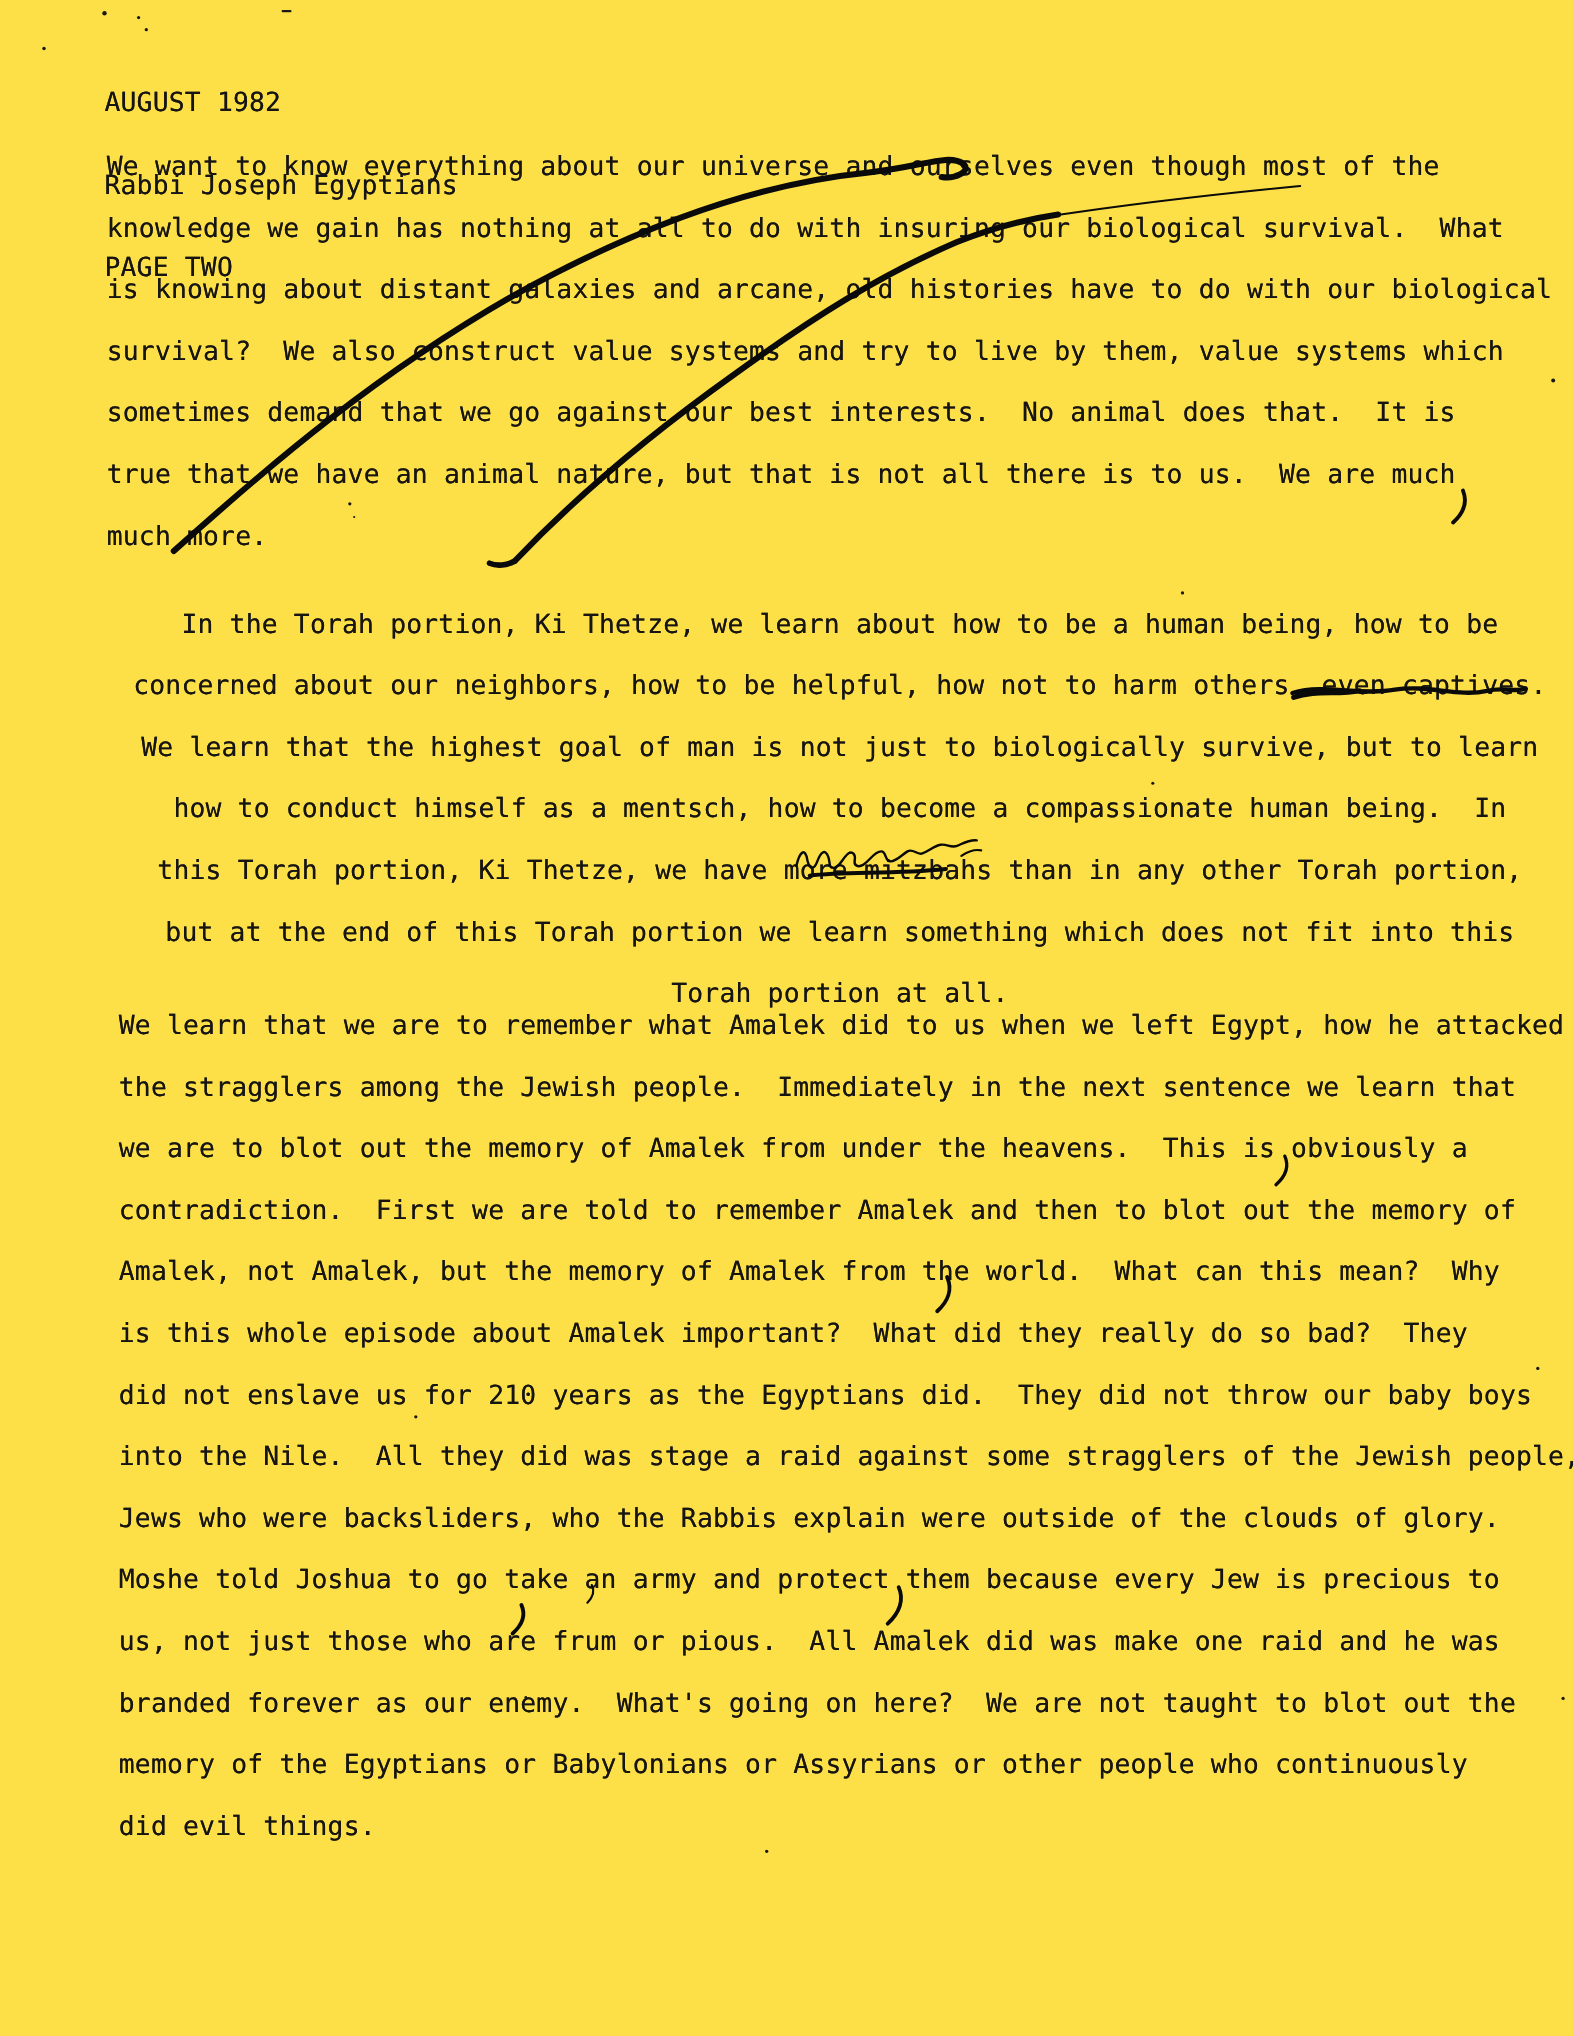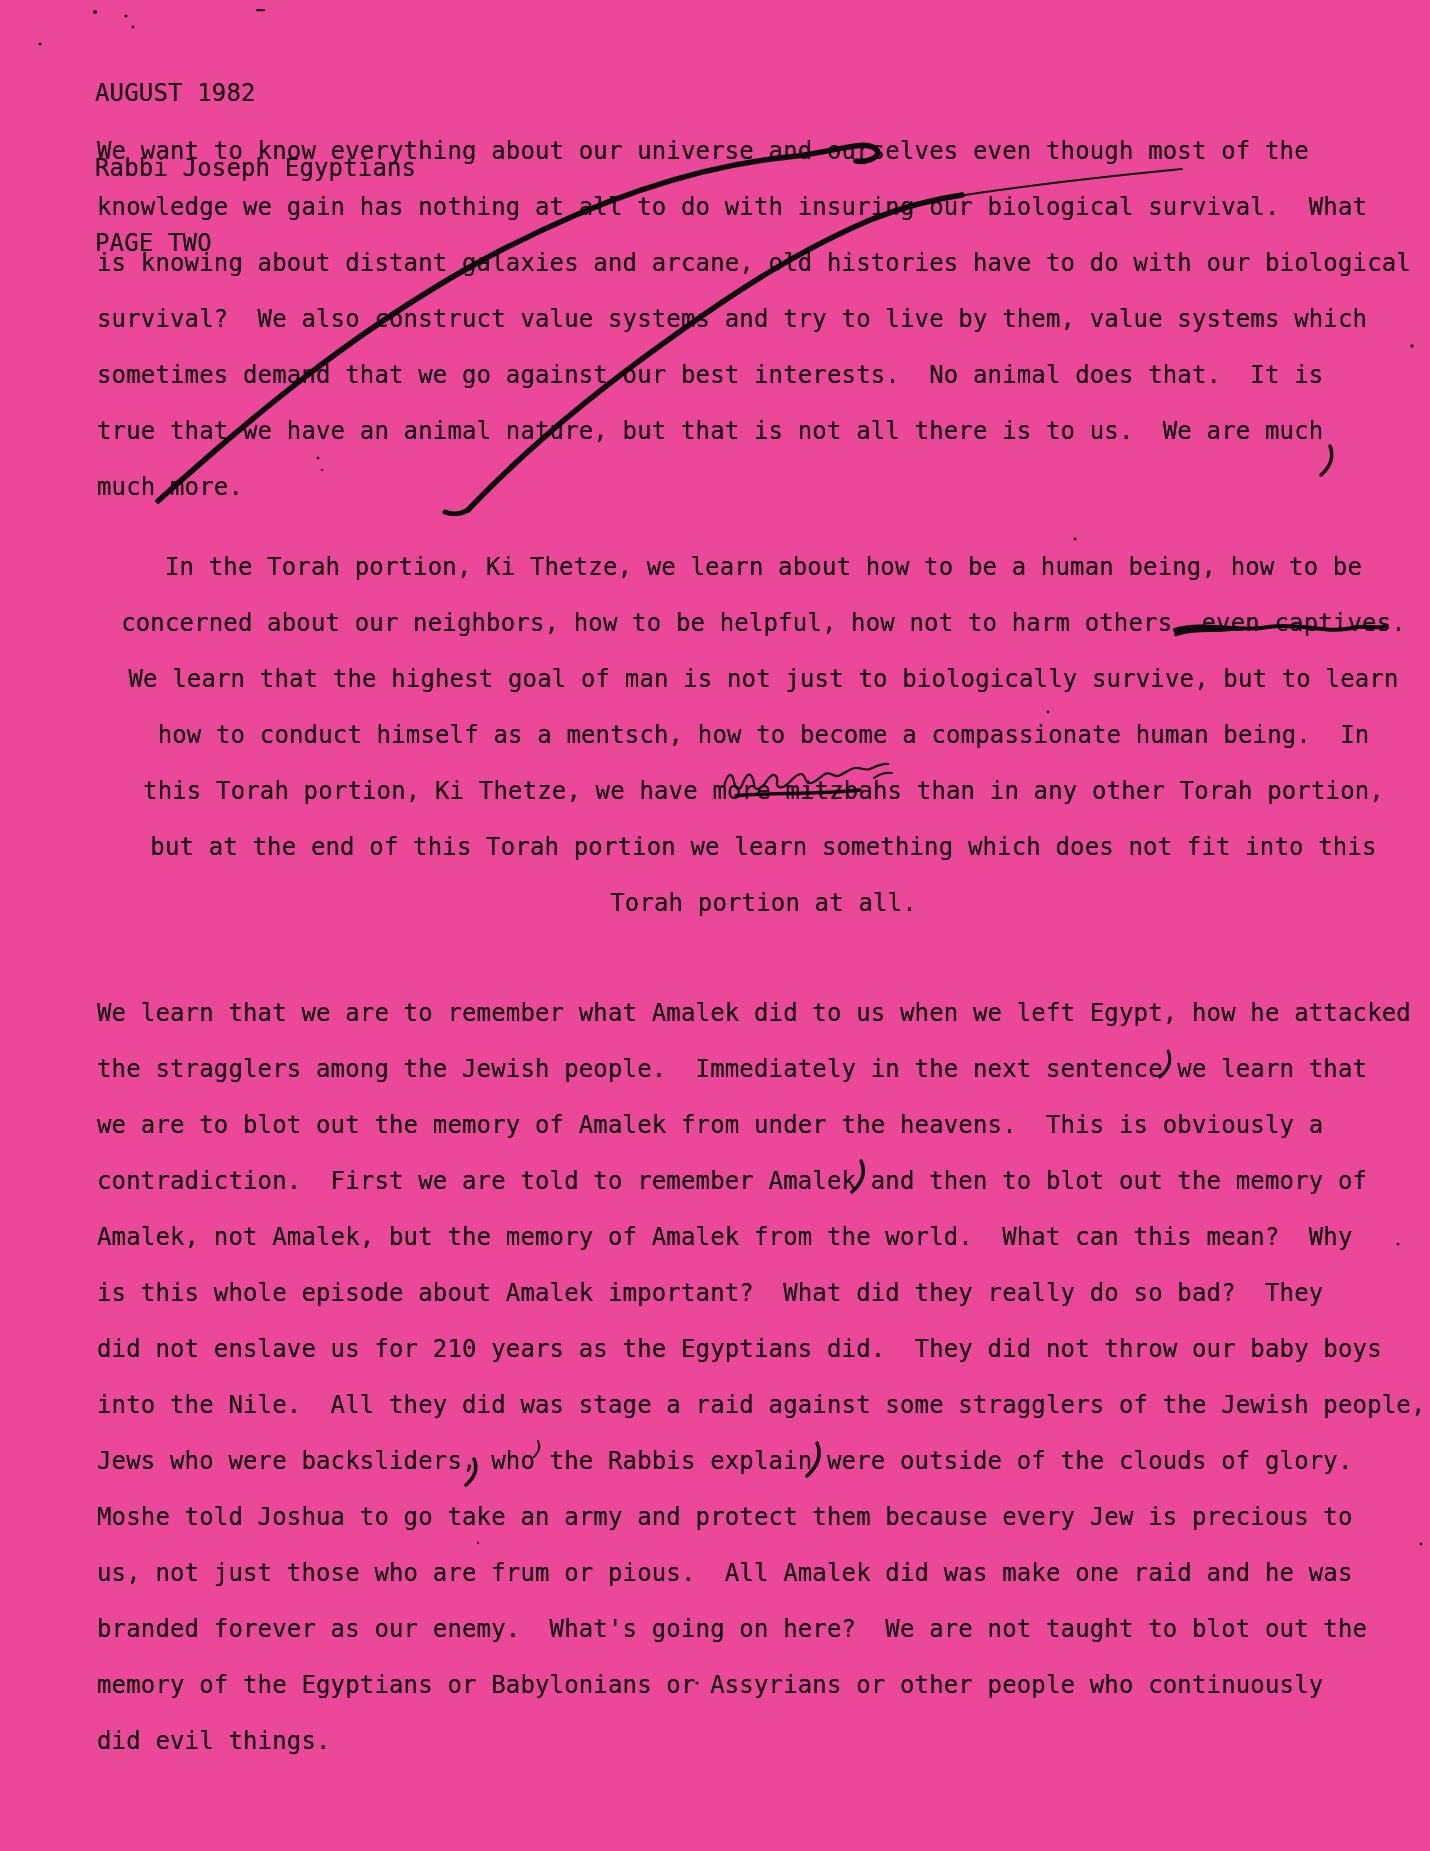--- a/index.html
+++ b/index.html
@@ -5,40 +5,40 @@
   html,body{margin:0;padding:0;}
   body{
     width:1430px;height:1851px;
     background:#ffffff;
     position:relative;
     overflow:hidden;
     font-family:"DejaVu Sans Mono","Liberation Mono",monospace;
   }
   .page{
     position:absolute;inset:0;
-    background:#ec4899;
+    background:#fde047;
   }
   .typed{
     color:#171513;
     font-size:24px;
     letter-spacing:0.15px;
     white-space:pre;
     text-shadow:0 0 0.6px rgba(23,21,19,0.85);
   }
   .header{
     position:absolute;left:95px;top:31px;
     line-height:25px;
   }
   .para{
     position:absolute;left:97px;right:0;
     line-height:56px;
   }
   #para1{top:123px;}
   #para2{top:539px;text-align:center;}
-  #para3{top:985px;}
+  #para3{top:904px;margin-left:11px;}
   .tline{height:56px;}
   svg.ink{
     position:absolute;left:0;top:0;
     pointer-events:none;
   }
 </style>
 </head>
 <body>
 
 <div class="page">

